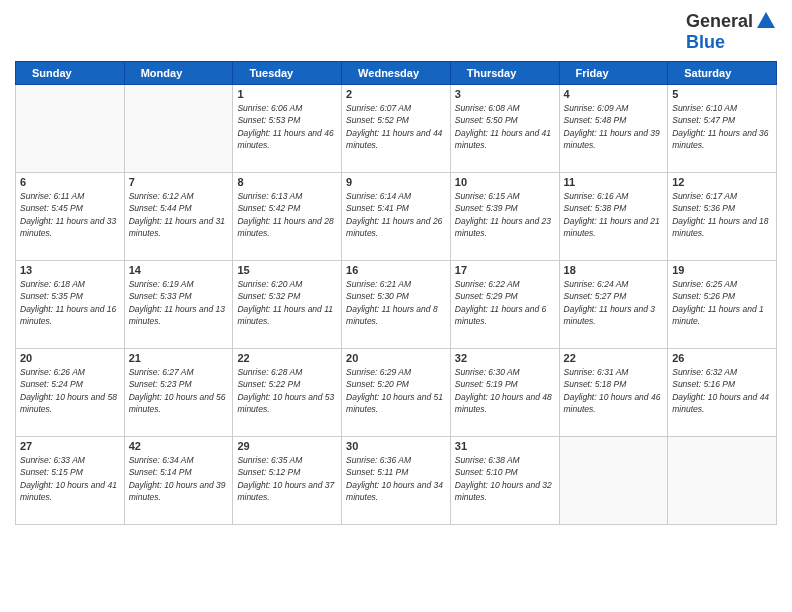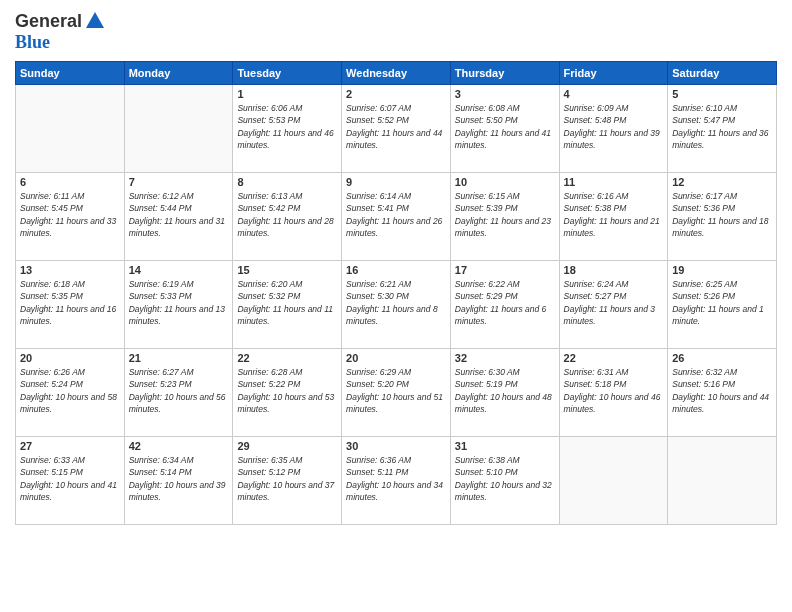--- a/index.html
+++ b/index.html
@@ -11,21 +11,21 @@
       overflow: hidden;
     }
     .page {
       width: 792px;
       height: 612px;
       background: #fff;
       padding: 10px 15px 10px 15px;
     }
     .header {
       display: flex;
-      justify-content: flex-start;
+      justify-content: flex-end;
       align-items: flex-start;
       margin-bottom: 8px;
     }
     .logo {
       display: flex;
       align-items: center;
       gap: 2px;
     }
     .title-block {
       text-align: right;
@@ -43,21 +43,21 @@
     .calendar {
       width: 100%;
       border-collapse: collapse;
       table-layout: fixed;
     }
     .calendar thead th {
       background: #1565c0;
       color: #fff;
       font-size: 11px;
       font-weight: bold;
-      padding: 5px 4px;
+      padding: 5px 16px;
       text-align: left;
       border: 1px solid #0d47a1;
     }
     .calendar tbody td {
       border: 1px solid #ccc;
       vertical-align: top;
       padding: 3px 4px;
       font-size: 8.5px;
       color: #333;
       height: 88px;
@@ -84,21 +84,21 @@
   <div class="header">
     <div class="logo">
       <div>
         <div style="display:flex; align-items:center; gap:2px;">
           <span style="font-size:18px; font-weight:bold; color:#333;">General</span>
           <svg width="22" height="22" viewBox="0 0 22 22">
             <polygon points="11,2 20,18 2,18" fill="#1565c0"></polygon>
           </svg>
         </div>
         <div>
-          <span style="font-size:18px; font-weight:bold; color:#1565c0;font-family:Liberation Serif, serif;">Blue</span>
+          <span style="font-size:18px; font-weight:bold; color:#1565c0;">Blue</span>
         </div>
       </div>
     </div>
     <div class="title-block">
       <div class="month-year"></div>
       <div class="location"></div>
     </div>
   </div>
 
   <table class="calendar">

